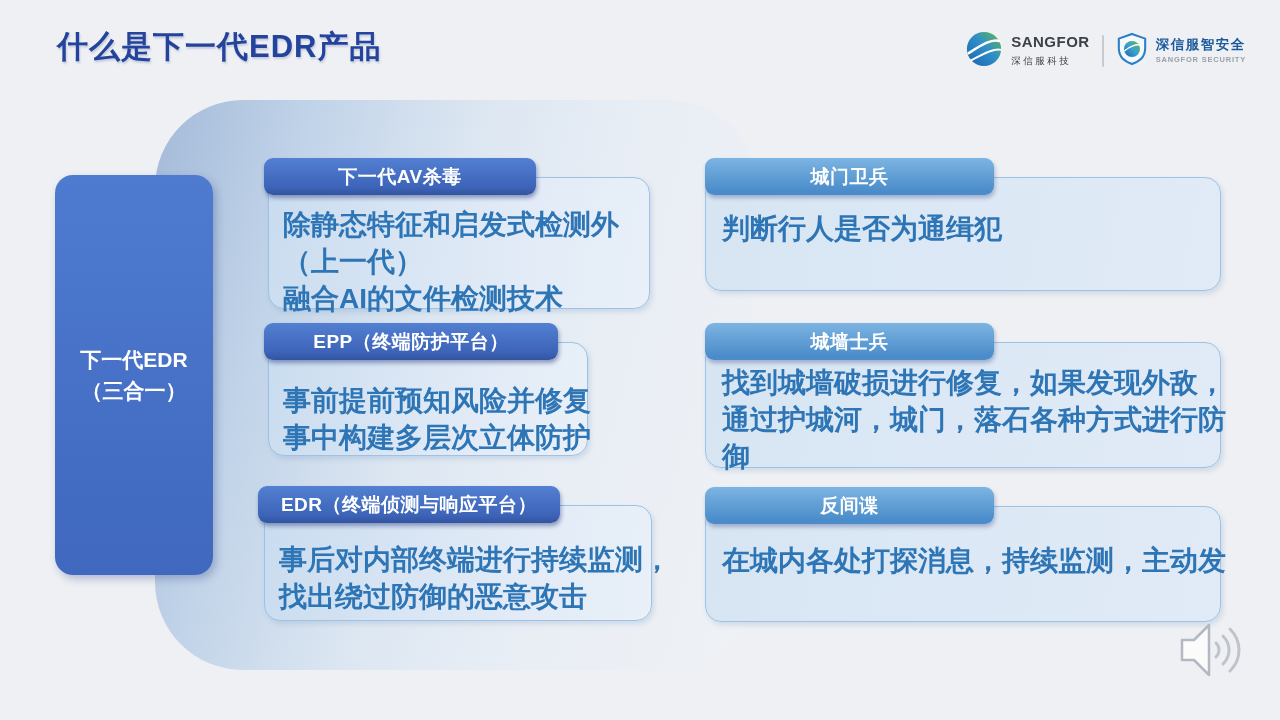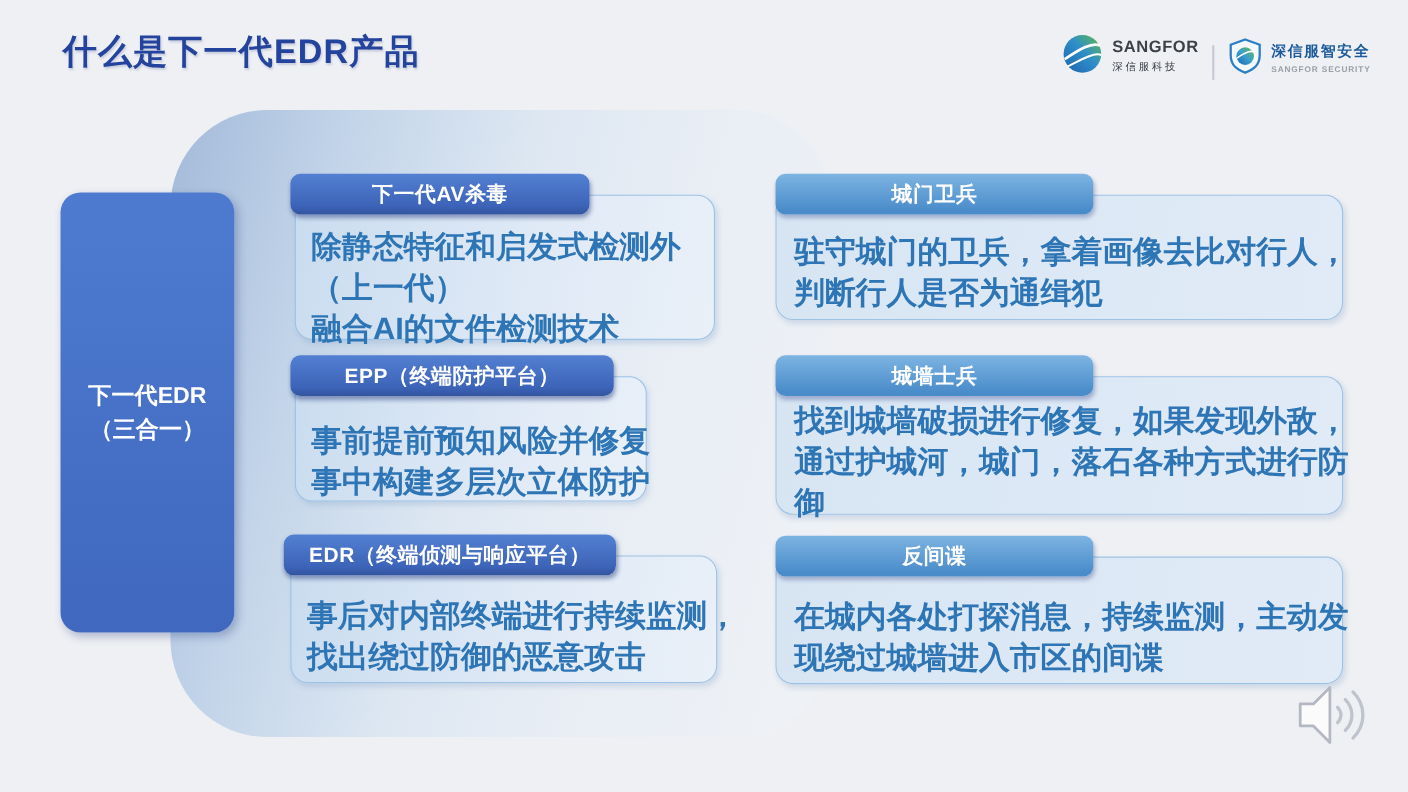--- a/index.html
+++ b/index.html
@@ -7,21 +7,21 @@
     width:1280px;height:720px;position:relative;overflow:hidden;
     background:#eef0f4;
     font-family:"Liberation Sans","DejaVu Sans",sans-serif;
   }
   .slide-title{
     position:absolute;left:57px;top:26px;
     font-size:31px;font-weight:800;color:#24439c;letter-spacing:1px;
     text-shadow:1px 2px 2px rgba(150,160,190,.45);
   }
   
-  .brandbar{position:absolute;top:30px;right:34px;display:flex;align-items:flex-end;gap:12px;}
+  .brandbar{position:absolute;top:30px;right:34px;display:flex;align-items:center;gap:12px;}
   .brand{display:flex;align-items:center;gap:8px;}
   .brand-text{display:flex;flex-direction:column;justify-content:center;}
   .brand-name{font-size:15px;font-weight:800;color:#3c4148;letter-spacing:.5px;line-height:1.1;}
   .brand-sub{font-size:9.5px;color:#3c4148;letter-spacing:2.5px;margin-top:4px;}
   .brand-divider{width:2px;height:32px;background:#c6cad2;border-radius:1px;}
   .brand2-name{font-size:13.5px;font-weight:700;color:#1d5a9b;letter-spacing:1.5px;line-height:1.1;}
   .brand2-sub{font-size:7.5px;font-weight:700;color:#9aa0a8;letter-spacing:.8px;margin-top:3px;}
   
   .container-bg{
     position:absolute;left:155px;top:100px;width:602px;height:570px;border-radius:88px;
@@ -144,35 +144,33 @@
 </div>
 
 <div id="m-pill-2" class="pill pill-dark">EDR（终端侦测与响应平台）</div>
 <div id="m-box-2" class="cardbox cardbox-mid">
   <div class="cardtext">事后对内部终端进行持续监测，</div>
   <div class="cardtext">找出绕过防御的恶意攻击</div>
 </div>
 
 <div id="r-pill-0" class="pill pill-light">城门卫兵</div>
 <div id="r-box-0" class="cardbox cardbox-right">
-  <div class="cardtext">驻守城门的卫兵，拿着画像去比对行人，</div>
   <div class="cardtext">判断行人是否为通缉犯</div>
 </div>
 
 <div id="r-pill-1" class="pill pill-light">城墙士兵</div>
 <div id="r-box-1" class="cardbox cardbox-right">
   <div class="cardtext">找到城墙破损进行修复，如果发现外敌，</div>
   <div class="cardtext">通过护城河，城门，落石各种方式进行防</div>
   <div class="cardtext">御</div>
 </div>
 
 <div id="r-pill-2" class="pill pill-light">反间谍</div>
 <div id="r-box-2" class="cardbox cardbox-right">
   <div class="cardtext">在城内各处打探消息，持续监测，主动发</div>
-  <div class="cardtext">现绕过城墙进入市区的间谍</div>
 </div>
 
 <div class="speaker">
   <svg viewBox="0 0 78 64" width="78" height="64">
     <path d="M10 22 h12 l15 -15 v50 l-15 -15 H10 Z" fill="#fbfbfc" stroke="#b4b8c2" stroke-width="2.5" stroke-linejoin="round"></path>
     <path d="M44 25 c4 4 4 10 0 14" fill="none" stroke="#bfc3cc" stroke-width="3" stroke-linecap="round"></path>
     <path d="M51 18 c8 8 8 20 0 28" fill="none" stroke="#bfc3cc" stroke-width="3" stroke-linecap="round"></path>
     <path d="M58 11 c12 12 12 30 0 42" fill="none" stroke="#bfc3cc" stroke-width="3" stroke-linecap="round"></path>
   </svg>
 </div>

